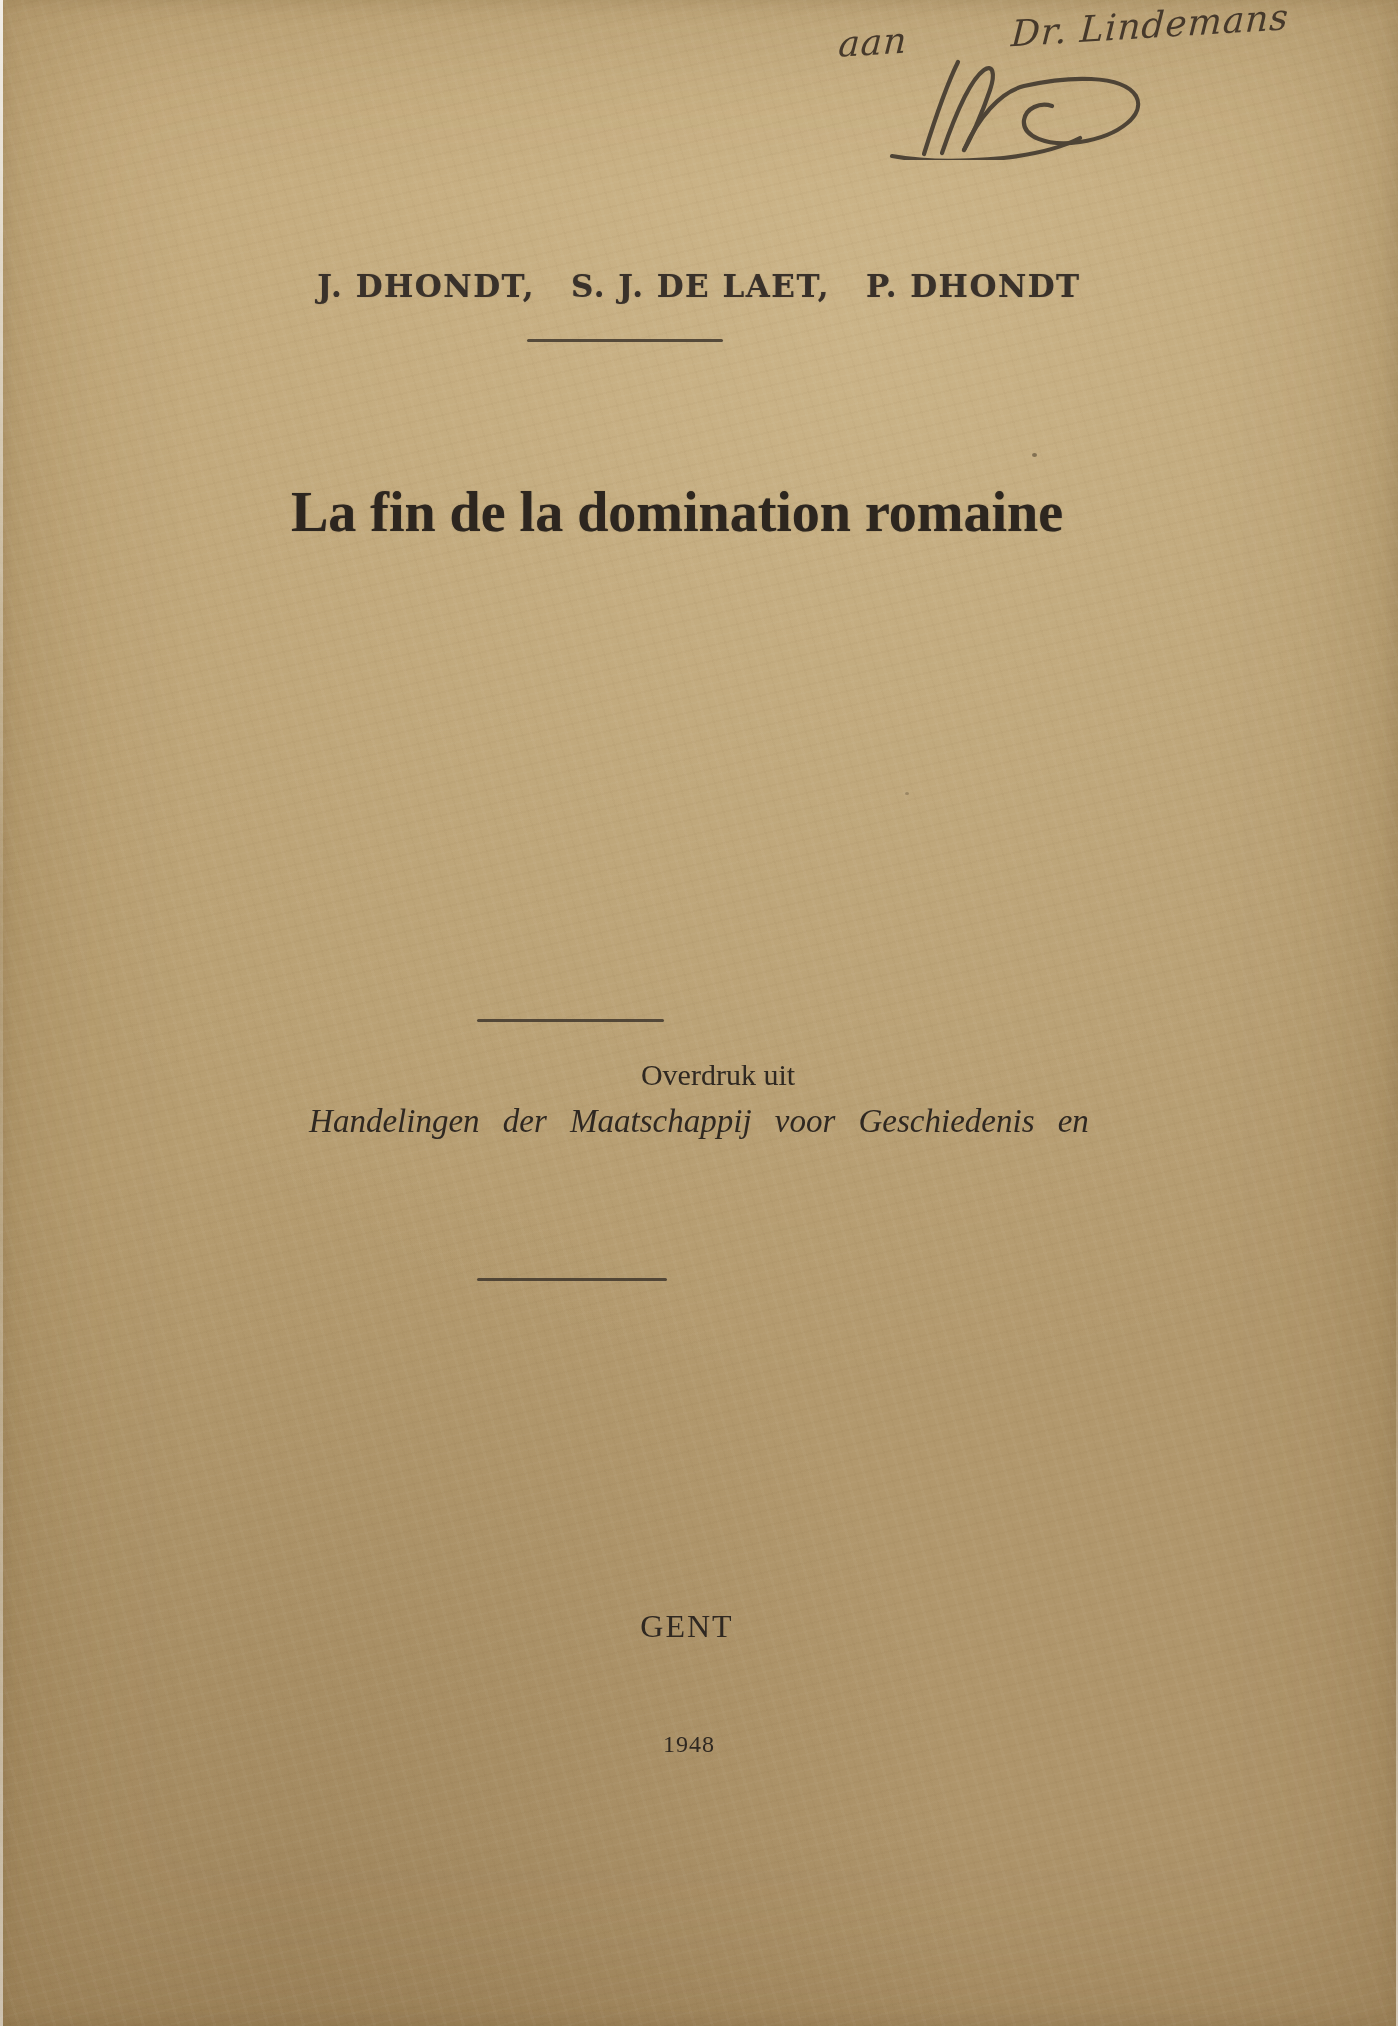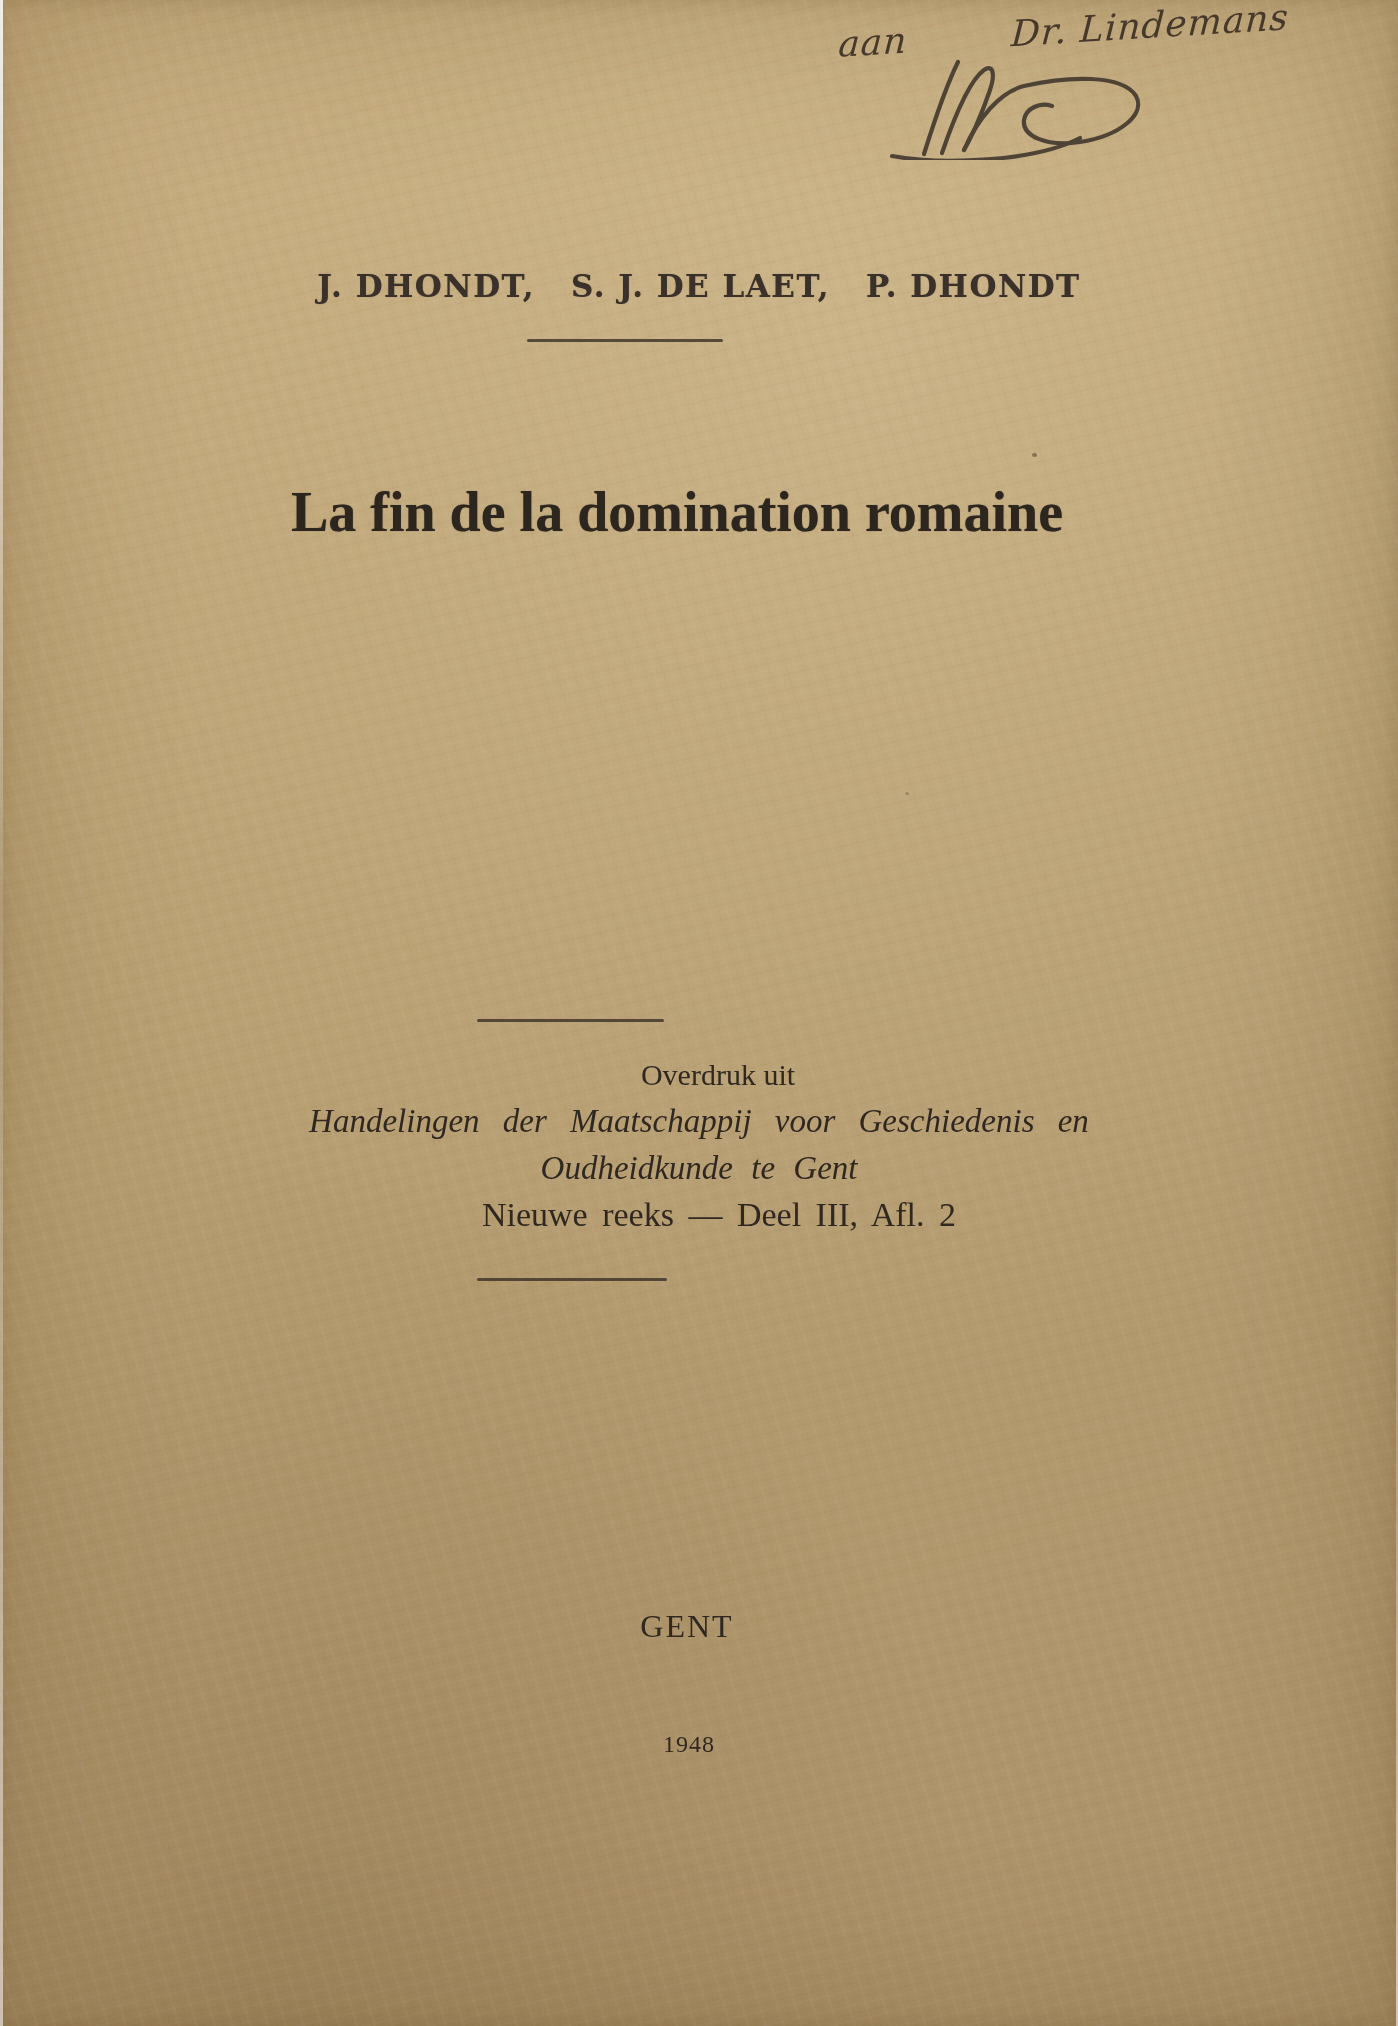--- a/index.html
+++ b/index.html
@@ -105,21 +105,19 @@
 
   <div class="txt title-line t1">La fin de la domination romaine</div>
 
   <div class="speck s1"></div>
   <div class="speck s2"></div>
 
   <div class="rule r2"></div>
 
   <div class="txt overdruk">Overdruk uit</div>
   <div class="txt journal1">Handelingen der Maatschappij voor Geschiedenis en</div>
-  <div class="txt journal2">Oudheidkunde te Gent</div>
-  <div class="txt series">Nieuwe reeks — Deel III, Afl. 2</div>
 
   <div class="rule r3"></div>
 
   <div class="txt place">GENT</div>
   <div class="txt year">1948</div>
 
 </div>
 
 </body></html>

